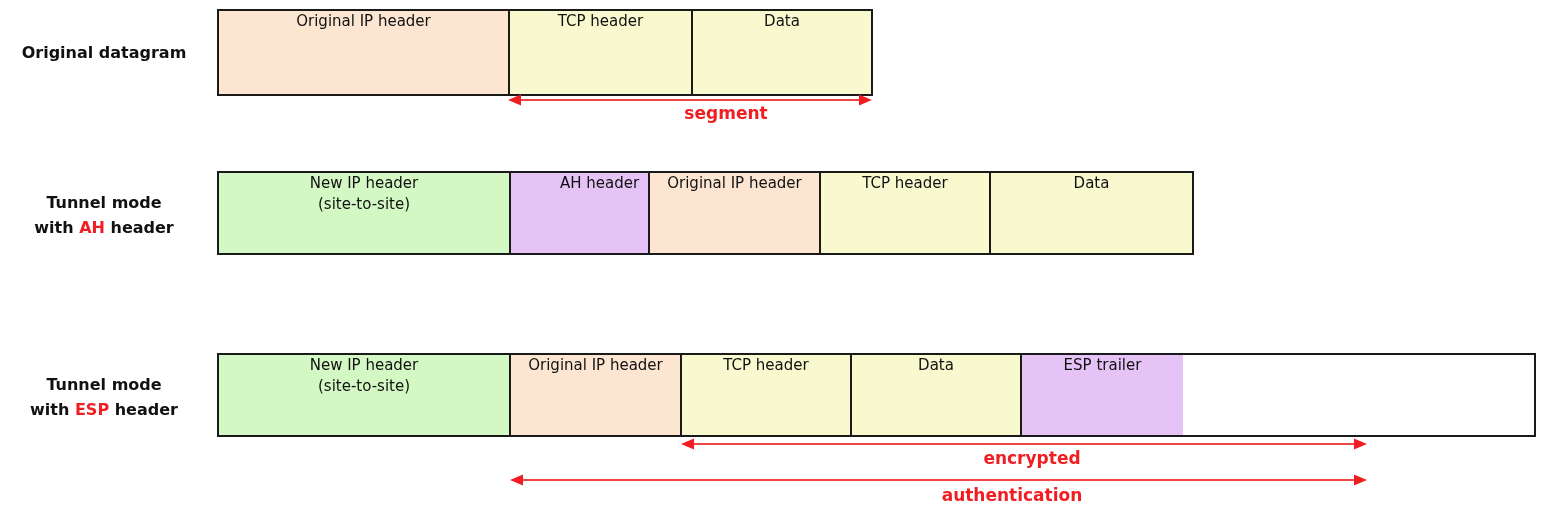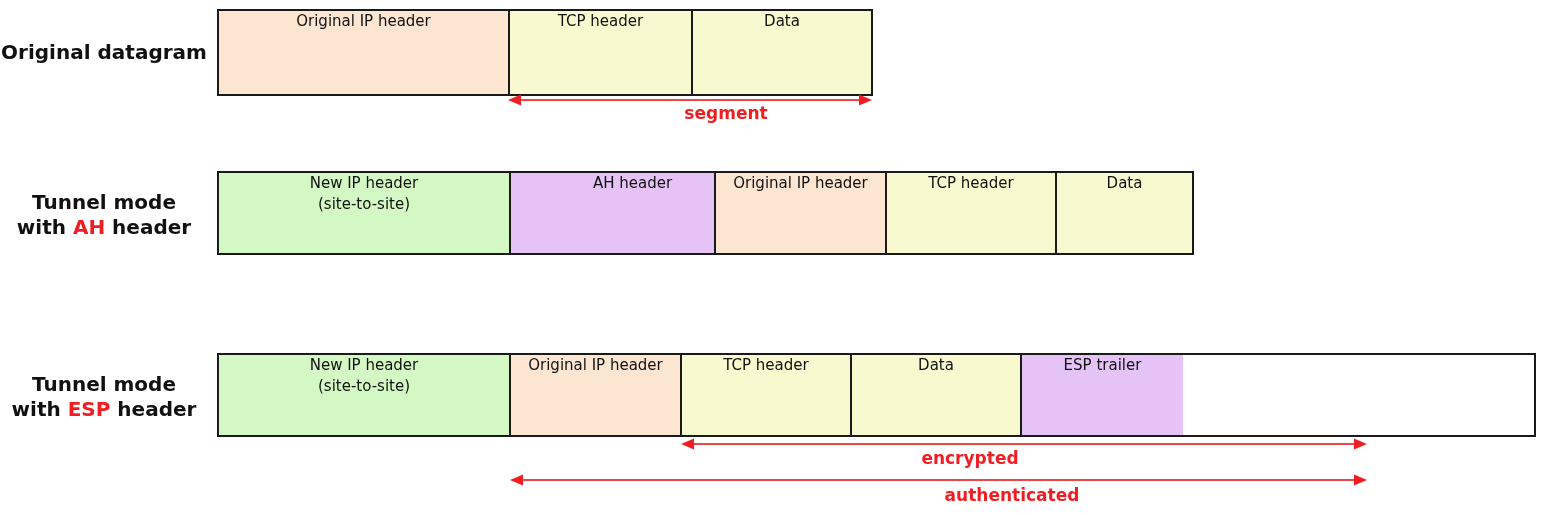--- a/index.html
+++ b/index.html
@@ -7,21 +7,21 @@
     position:relative;
     width:1541px;height:515px;
     background:#ffffff;
     font-family:"DejaVu Sans","Liberation Sans",sans-serif;
     overflow:hidden;
   }
   .row-label{
     position:absolute;
     left:0;width:208px;
     text-align:center;
-    font-size:20px;
+    font-size:16px;
     font-weight:bold;
     color:var(--text);
     line-height:25px;
   }
   .row-label .accent{color:var(--red);}
   .packet{
     position:absolute;
     display:flex;
     box-sizing:border-box;
     border:2px solid var(--border);
@@ -85,21 +85,21 @@
   <div class="row-label" style="top:190px;">
     <span>Tunnel mode</span><br>
     <span>with </span><span class="accent">AH</span><span> header</span>
   </div>
 
   <div class="packet" style="left:217px;top:171px;width:977px;height:84px;">
     <div class="box green" style="width:292px;">
       <span>New IP header</span>
       <span>(site-to-site)</span>
     </div>
-    <div class="box purple" style="width:205px;padding-left:40px;">
+    <div class="box purple" style="width:139px;padding-left:40px;">
       <span>AH header</span>
     </div>
     <div class="box peach" style="width:171px;">
       <span>Original IP header</span>
     </div>
     <div class="box yellow" style="width:170px;">
       <span>TCP header</span>
     </div>
     <div class="box yellow" style="flex:1;">
       <span>Data</span>
@@ -128,22 +128,22 @@
     <div class="box purple" style="width:161px;">
       <span>ESP trailer</span>
     </div>
   </div>
 
   <svg class="arrow-svg" style="left:679px;top:436px;" width="690" height="16">
     <line x1="12" y1="8" x2="678" y2="8" stroke="var(--arrow)" stroke-width="2"></line>
     <polygon points="2,8 15,2.5 15,13.5" fill="var(--red)"></polygon>
     <polygon points="688,8 675,2.5 675,13.5" fill="var(--red)"></polygon>
   </svg>
-  <div class="arrow-label" style="left:970px;top:448px;">encrypted</div>
+  <div class="arrow-label" style="left:1032px;top:448px;">encrypted</div>
 
   <svg class="arrow-svg" style="left:508px;top:472px;" width="861" height="16">
     <line x1="12" y1="8" x2="849" y2="8" stroke="var(--arrow)" stroke-width="2"></line>
     <polygon points="2,8 15,2.5 15,13.5" fill="var(--red)"></polygon>
     <polygon points="859,8 846,2.5 846,13.5" fill="var(--red)"></polygon>
   </svg>
-  <div class="arrow-label" style="left:1012px;top:485px;">authenticated</div>
+  <div class="arrow-label" style="left:1012px;top:485px;">authentication</div>
 
 </div>
 
 </body></html>

